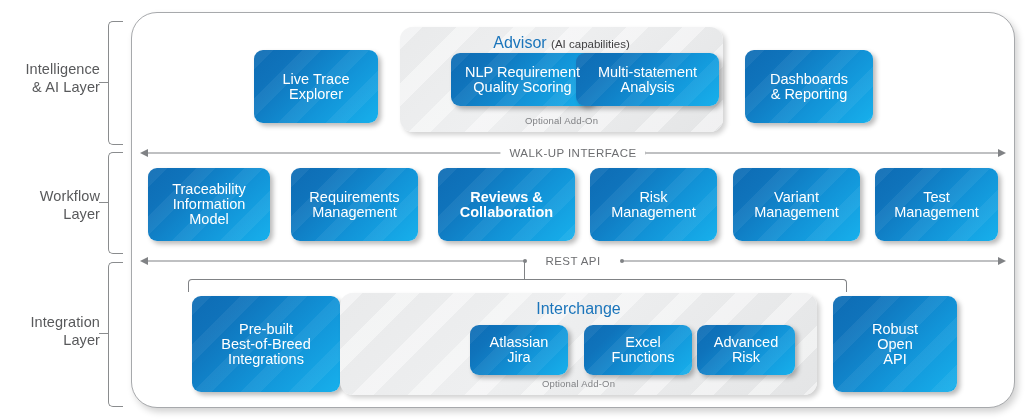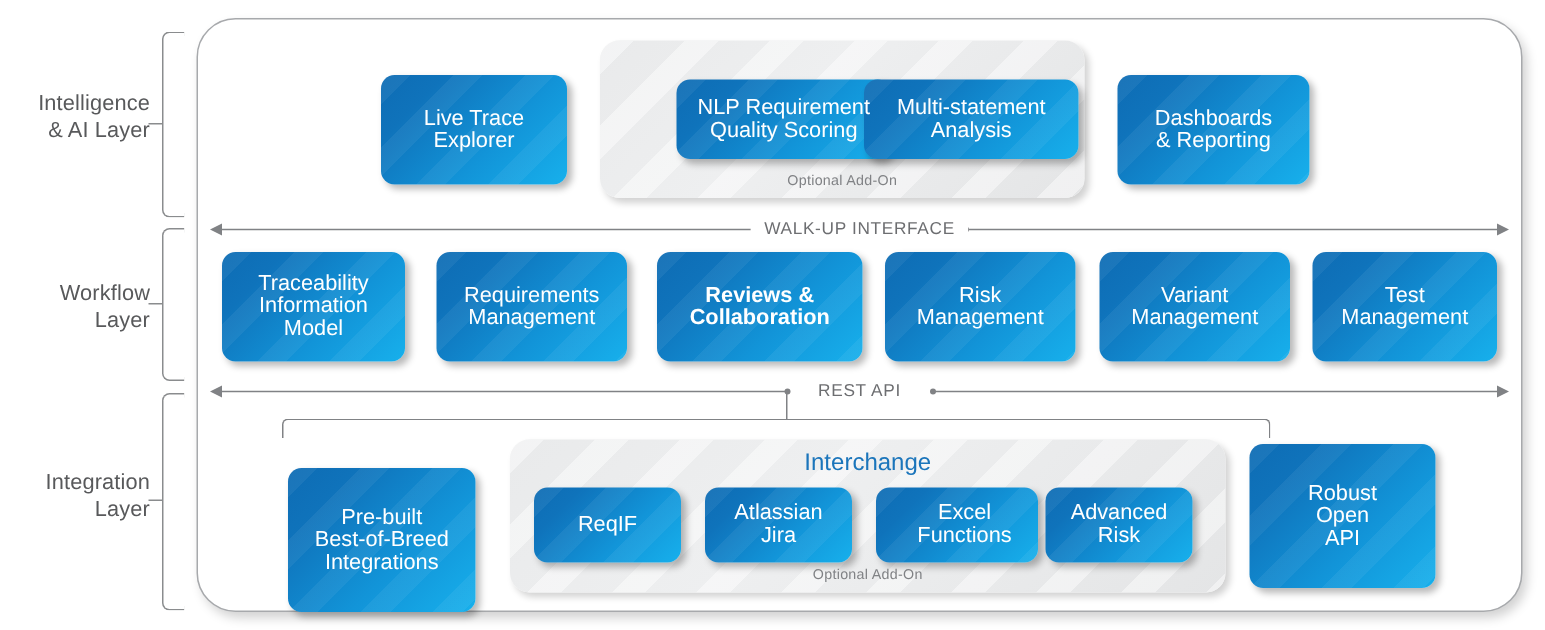--- a/index.html
+++ b/index.html
@@ -162,20 +162,24 @@
   <div class="bracket-tick" style="left:99px;top:333px;"></div>
 
   <div class="outer"></div>
 
   <div class="bbox" style="left:254px;top:50px;width:124px;height:73px;">
     <span>Live Trace
 Explorer</span>
   </div>
 
   <div class="group" style="left:400px;top:27px;width:323px;height:105px;">
+    <div class="group-title">
+      <span>Advisor</span>
+      <span class="sub">(AI capabilities)</span>
+    </div>
     <div class="group-foot">Optional Add-On</div>
   </div>
   <div class="bbox" style="left:411px;top:53px;width:143px;height:53px;margin-left:40px;">
     <span>NLP Requirement
 Quality Scoring</span>
   </div>
   <div class="bbox" style="left:576px;top:53px;width:143px;height:53px;">
     <span>Multi-statement
 Analysis</span>
   </div>
@@ -227,35 +231,32 @@
     <div class="dot" style="left:385px;"></div>
     <div class="lbl">REST API</div>
     <div class="dot" style="left:482px;"></div>
     <div class="arrowline" style="left:483px;width:376px;"></div>
     <div class="arrowhead ah-right" style="left:858px;"></div>
   </div>
 
   <div class="connector-stem" style="left:524px;top:262px;height:18px;"></div>
   <div class="connector-bar" style="left:188px;top:279px;width:657px;"></div>
 
-  <div class="bbox" style="left:192px;top:312px;width:125px;height:96px;">
+  <div class="bbox" style="left:192px;top:296px;width:148px;height:96px;">
     <span>Pre-built
 Best-of-Breed
 Integrations</span>
   </div>
 
   <div class="group" style="left:340px;top:293px;width:477px;height:102px;">
     <div class="group-title">
       <span>Interchange</span>
     </div>
     <div class="group-foot">Optional Add-On</div>
   </div>
-  <div class="bbox" style="left:356px;top:325px;width:98px;height:50px;">
-    <span>ReqIF</span>
-  </div>
   <div class="bbox" style="left:470px;top:325px;width:98px;height:50px;">
     <span>Atlassian
 Jira</span>
   </div>
   <div class="bbox" style="left:584px;top:325px;width:98px;height:50px;padding-left:10px;">
     <span>Excel
 Functions</span>
   </div>
   <div class="bbox" style="left:697px;top:325px;width:98px;height:50px;">
     <span>Advanced

